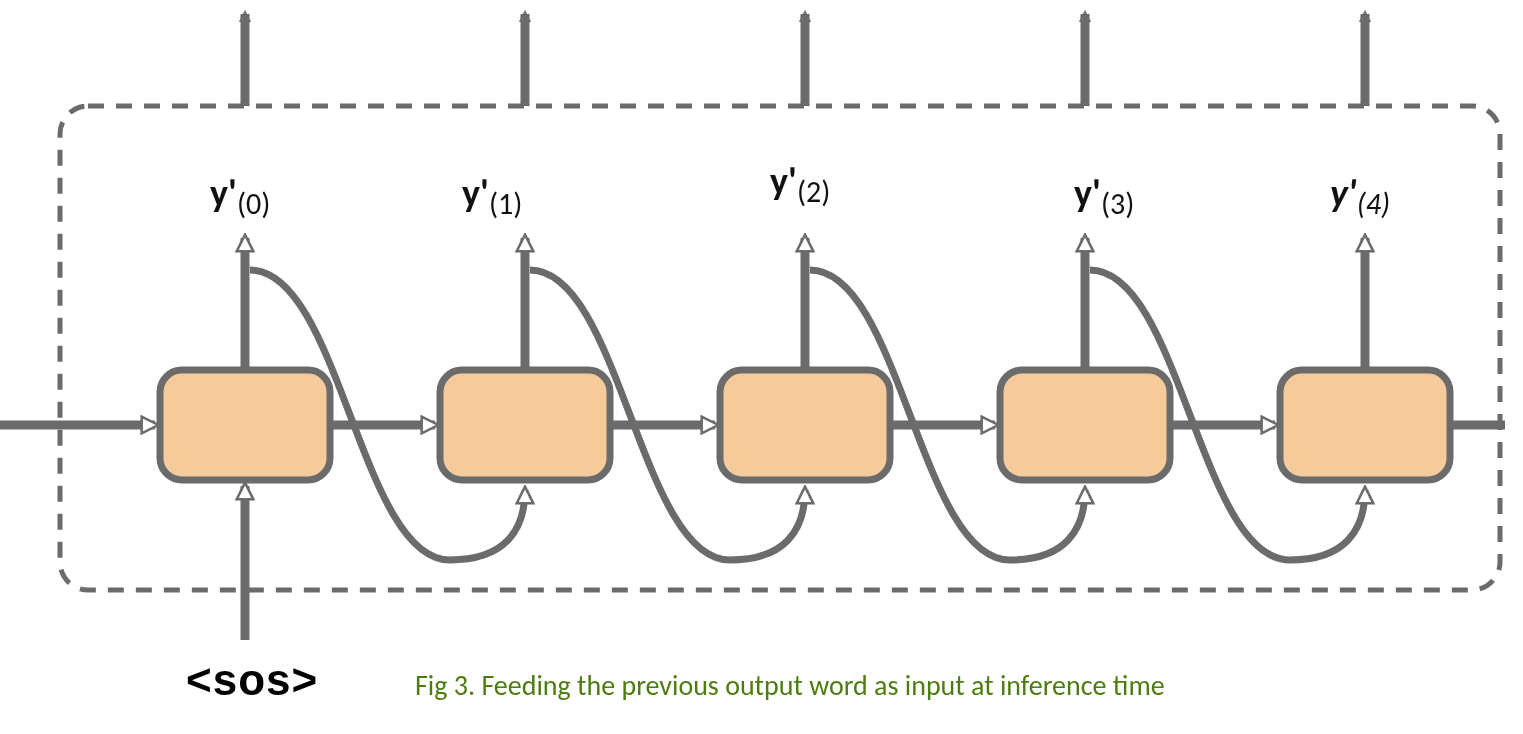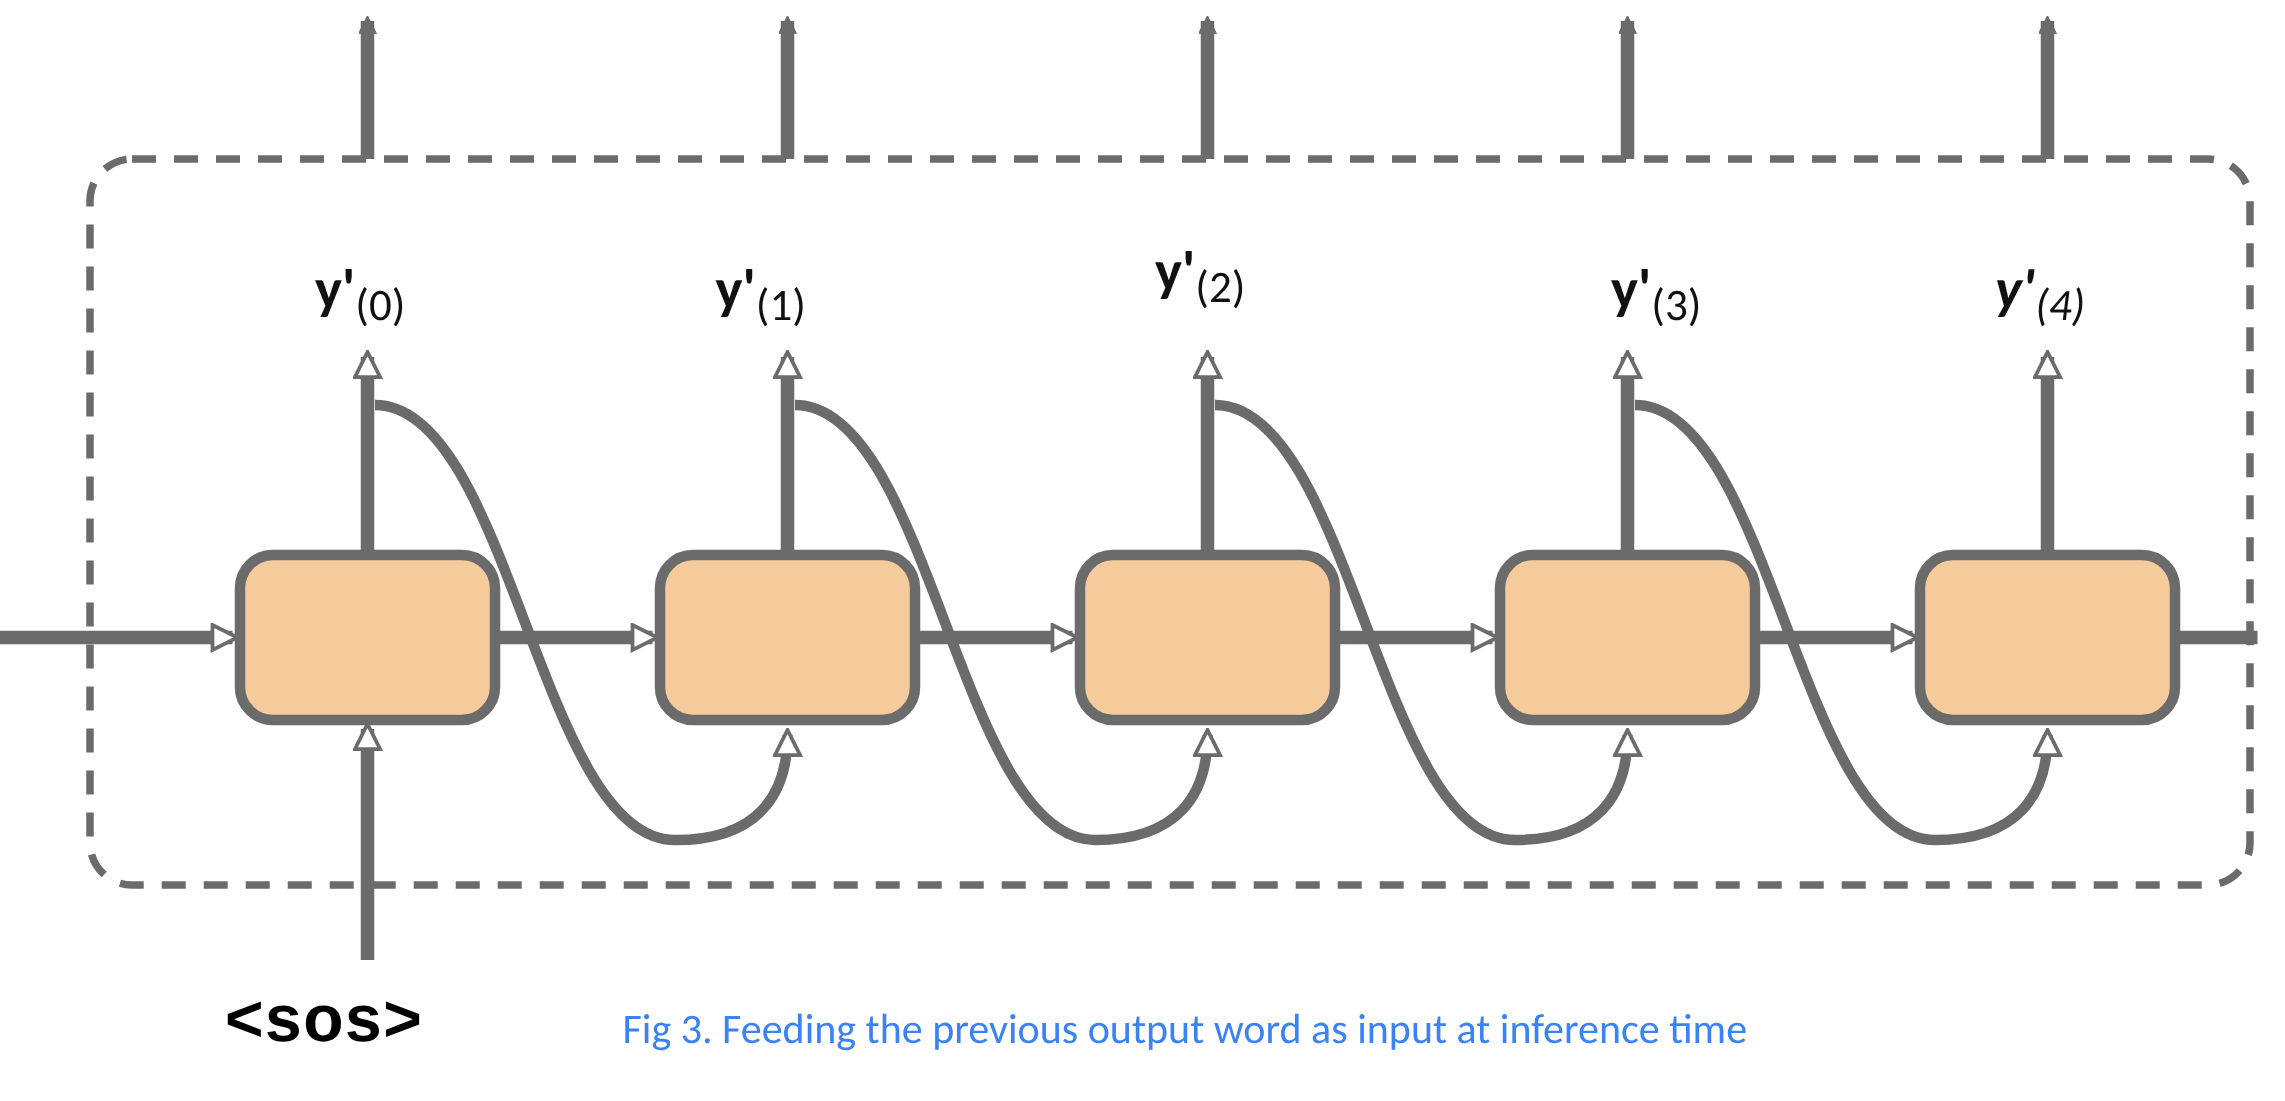--- a/index.html
+++ b/index.html
@@ -62,24 +62,25 @@
     position: relative;
     top: 8px;
   }
   .sos-label {
     position: absolute;
     font-family: Arial, Helvetica, sans-serif;
     font-weight: 900;
     font-size: 44px;
     color: #000;
     letter-spacing: 1px;
+    margin-left: 36px;
   }
   .caption {
     position: absolute;
-    color: #3b82f6;
+    color: #4d7c0f;
     font-size: 28px;
     font-weight: 400;
   }
 </style>
 </head>
 <body>
 
 <div class="stage">
 
   <svg width="1523" height="734" viewBox="0 0 1523 734">
@@ -150,21 +151,21 @@
       <rect class="cell-rect" x="1280" y="370" width="170" height="110" rx="22" ry="22"></rect>
       <line class="wire" x1="1365" y1="370" x2="1365" y2="238" marker-end="url(#arrow-hollow)"></line>
       <line class="wire" x1="1365" y1="106" x2="1365" y2="14" marker-end="url(#arrow-solid)"></line>
     </g>
 
   </svg>
 
   <div class="ylabel" style="left:210px; top:170px;">
     <span>y'</span><sub>(0)</sub>
   </div>
-  <div class="ylabel" style="left:477px; top:170px;">
+  <div class="ylabel" style="left:462px; top:170px;">
     <span>y'</span><sub>(1)</sub>
   </div>
   <div class="ylabel" style="left:770px; top:158px;">
     <span>y'</span><sub>(2)</sub>
   </div>
   <div class="ylabel" style="left:1074px; top:170px;">
     <span>y'</span><sub>(3)</sub>
   </div>
   <div class="ylabel" style="left:1330px; top:170px;font-style:italic;">
     <span>y'</span><sub>(4)</sub>

